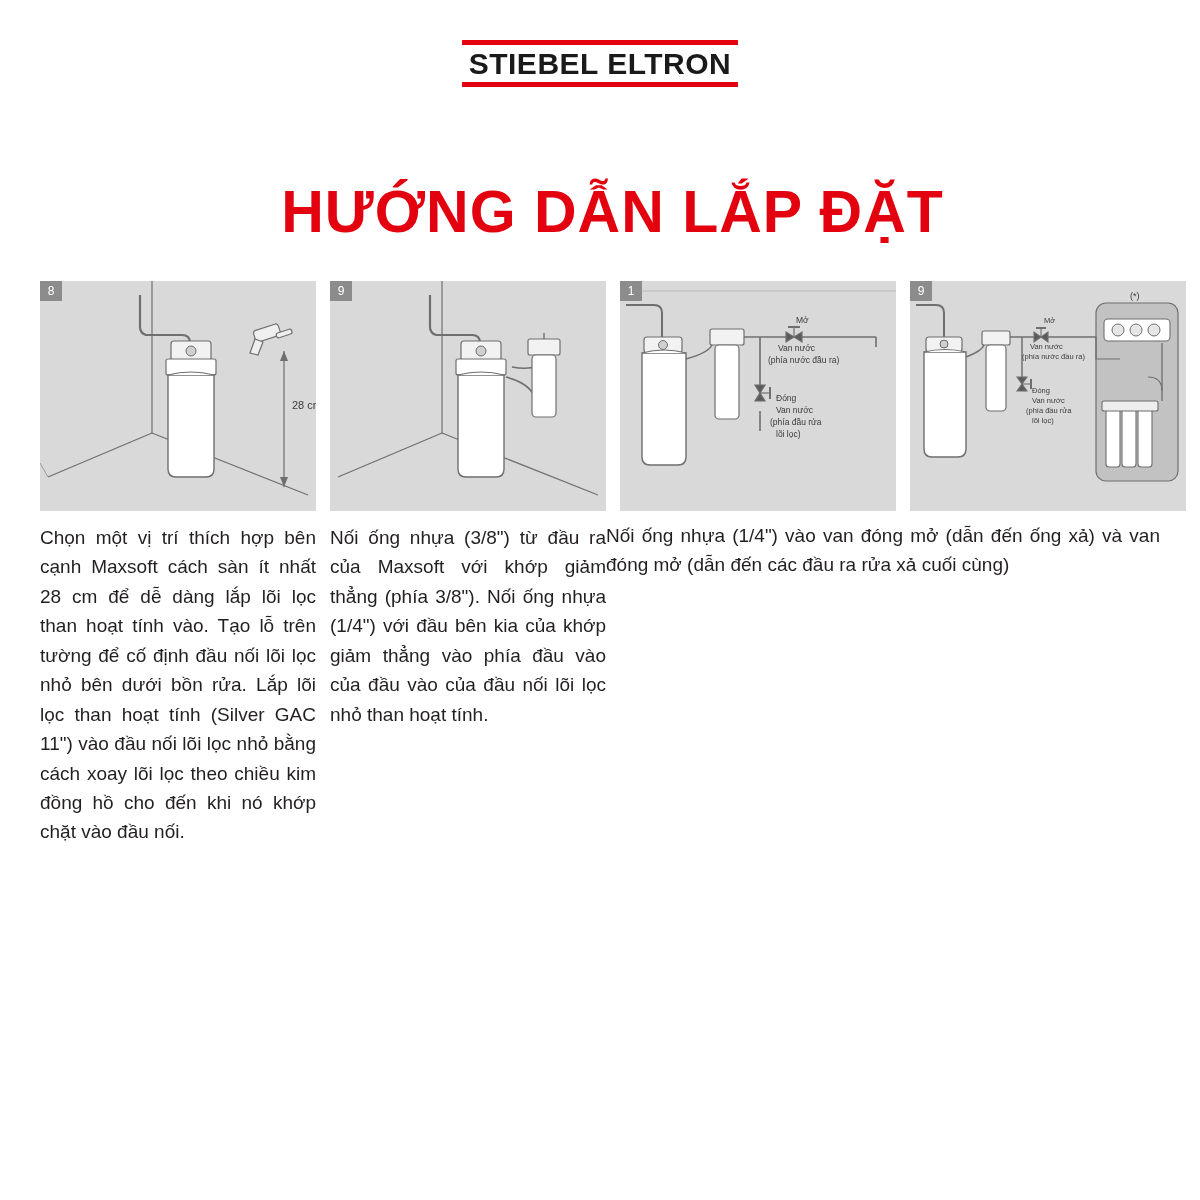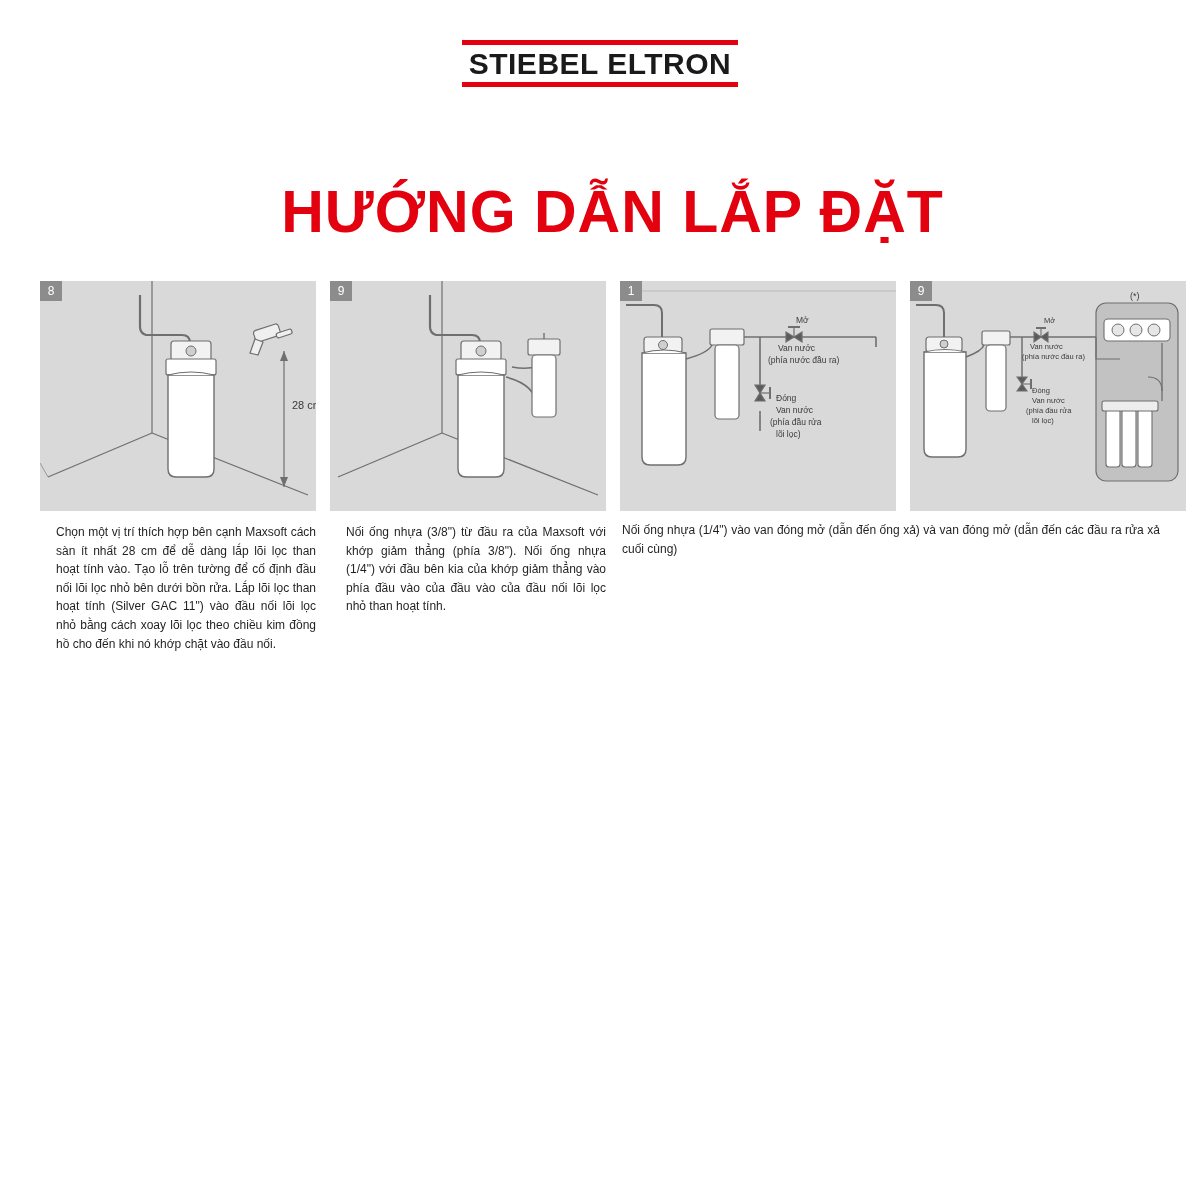--- a/index.html
+++ b/index.html
@@ -88,28 +88,27 @@
     z-index: 5;
   }
   .panel svg {
     position: absolute;
     top: 0;
     left: 0;
   }
 
   
   .caption {
-    font-size: 12px;
+    font-size: 19px;
     line-height: 1.55;
     text-align: justify;
     text-justify: inter-word;
     margin-top: 12px;
     color: #231f20;
     hyphens: none;
-    margin-left: 16px;
   }
   .wide-holder {
     position: absolute;
     top: 521px;
     left: 606px;
     width: 554px;
   }
   .wide-holder .caption {
     margin-top: 0;
   }

